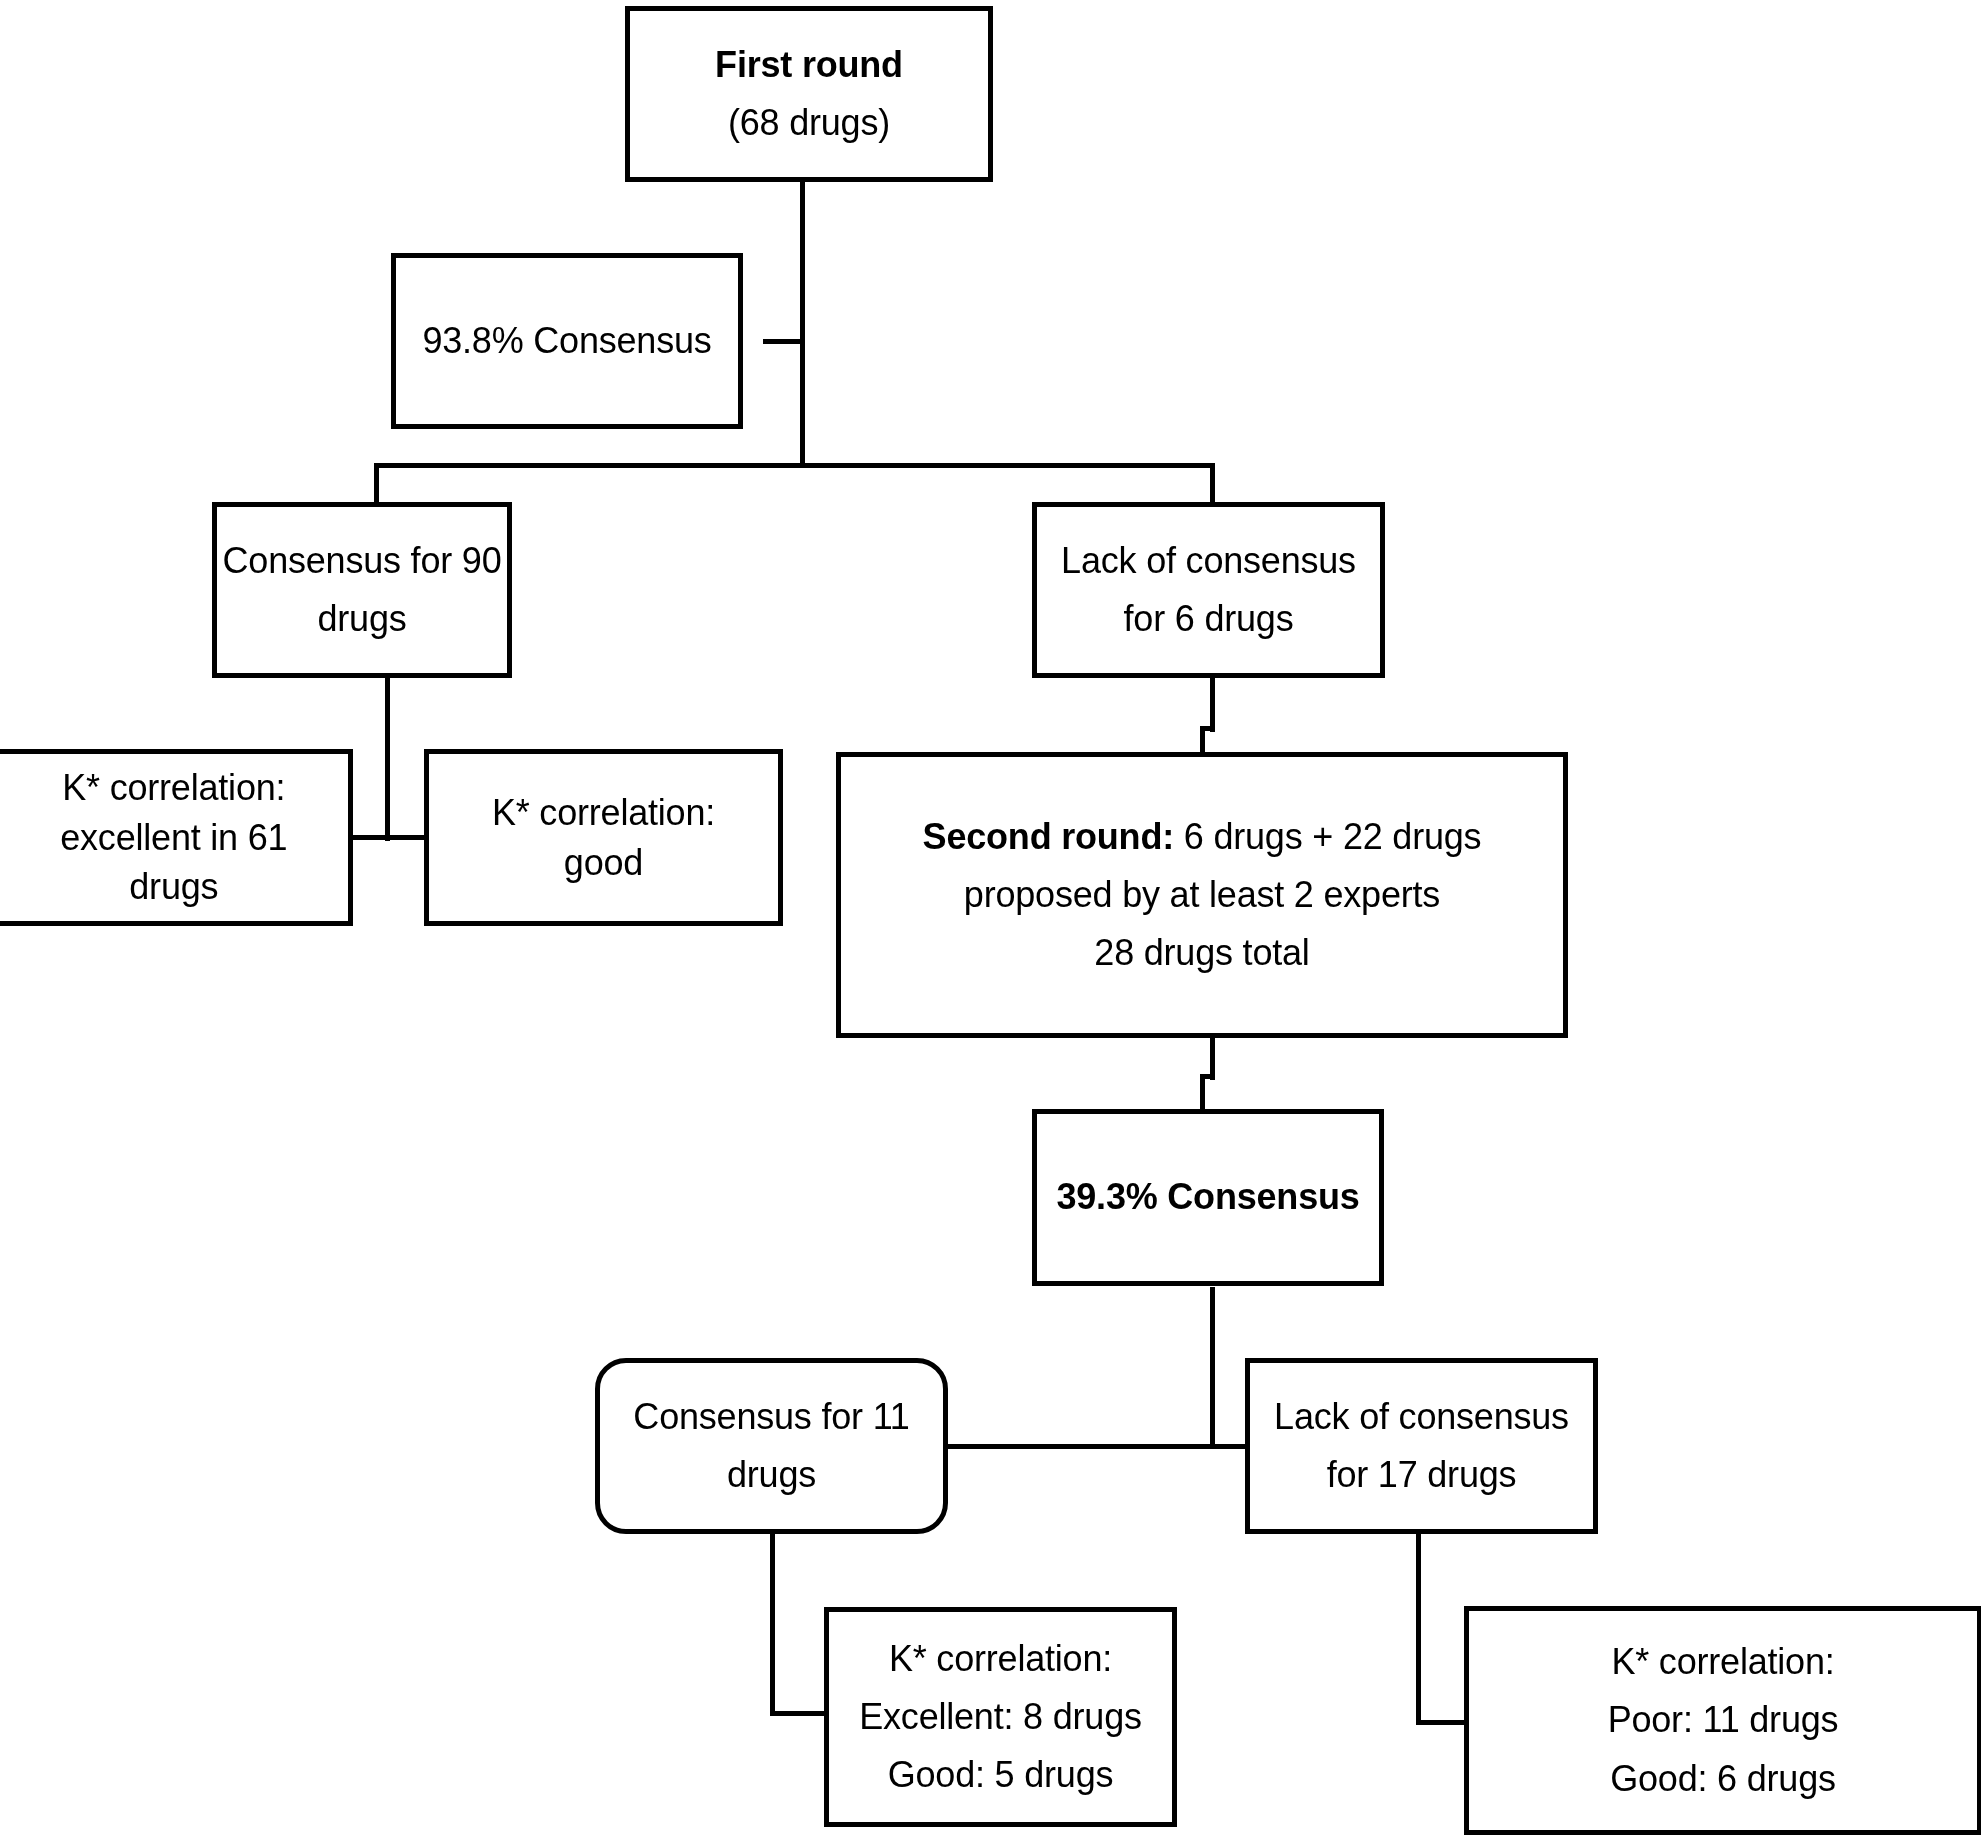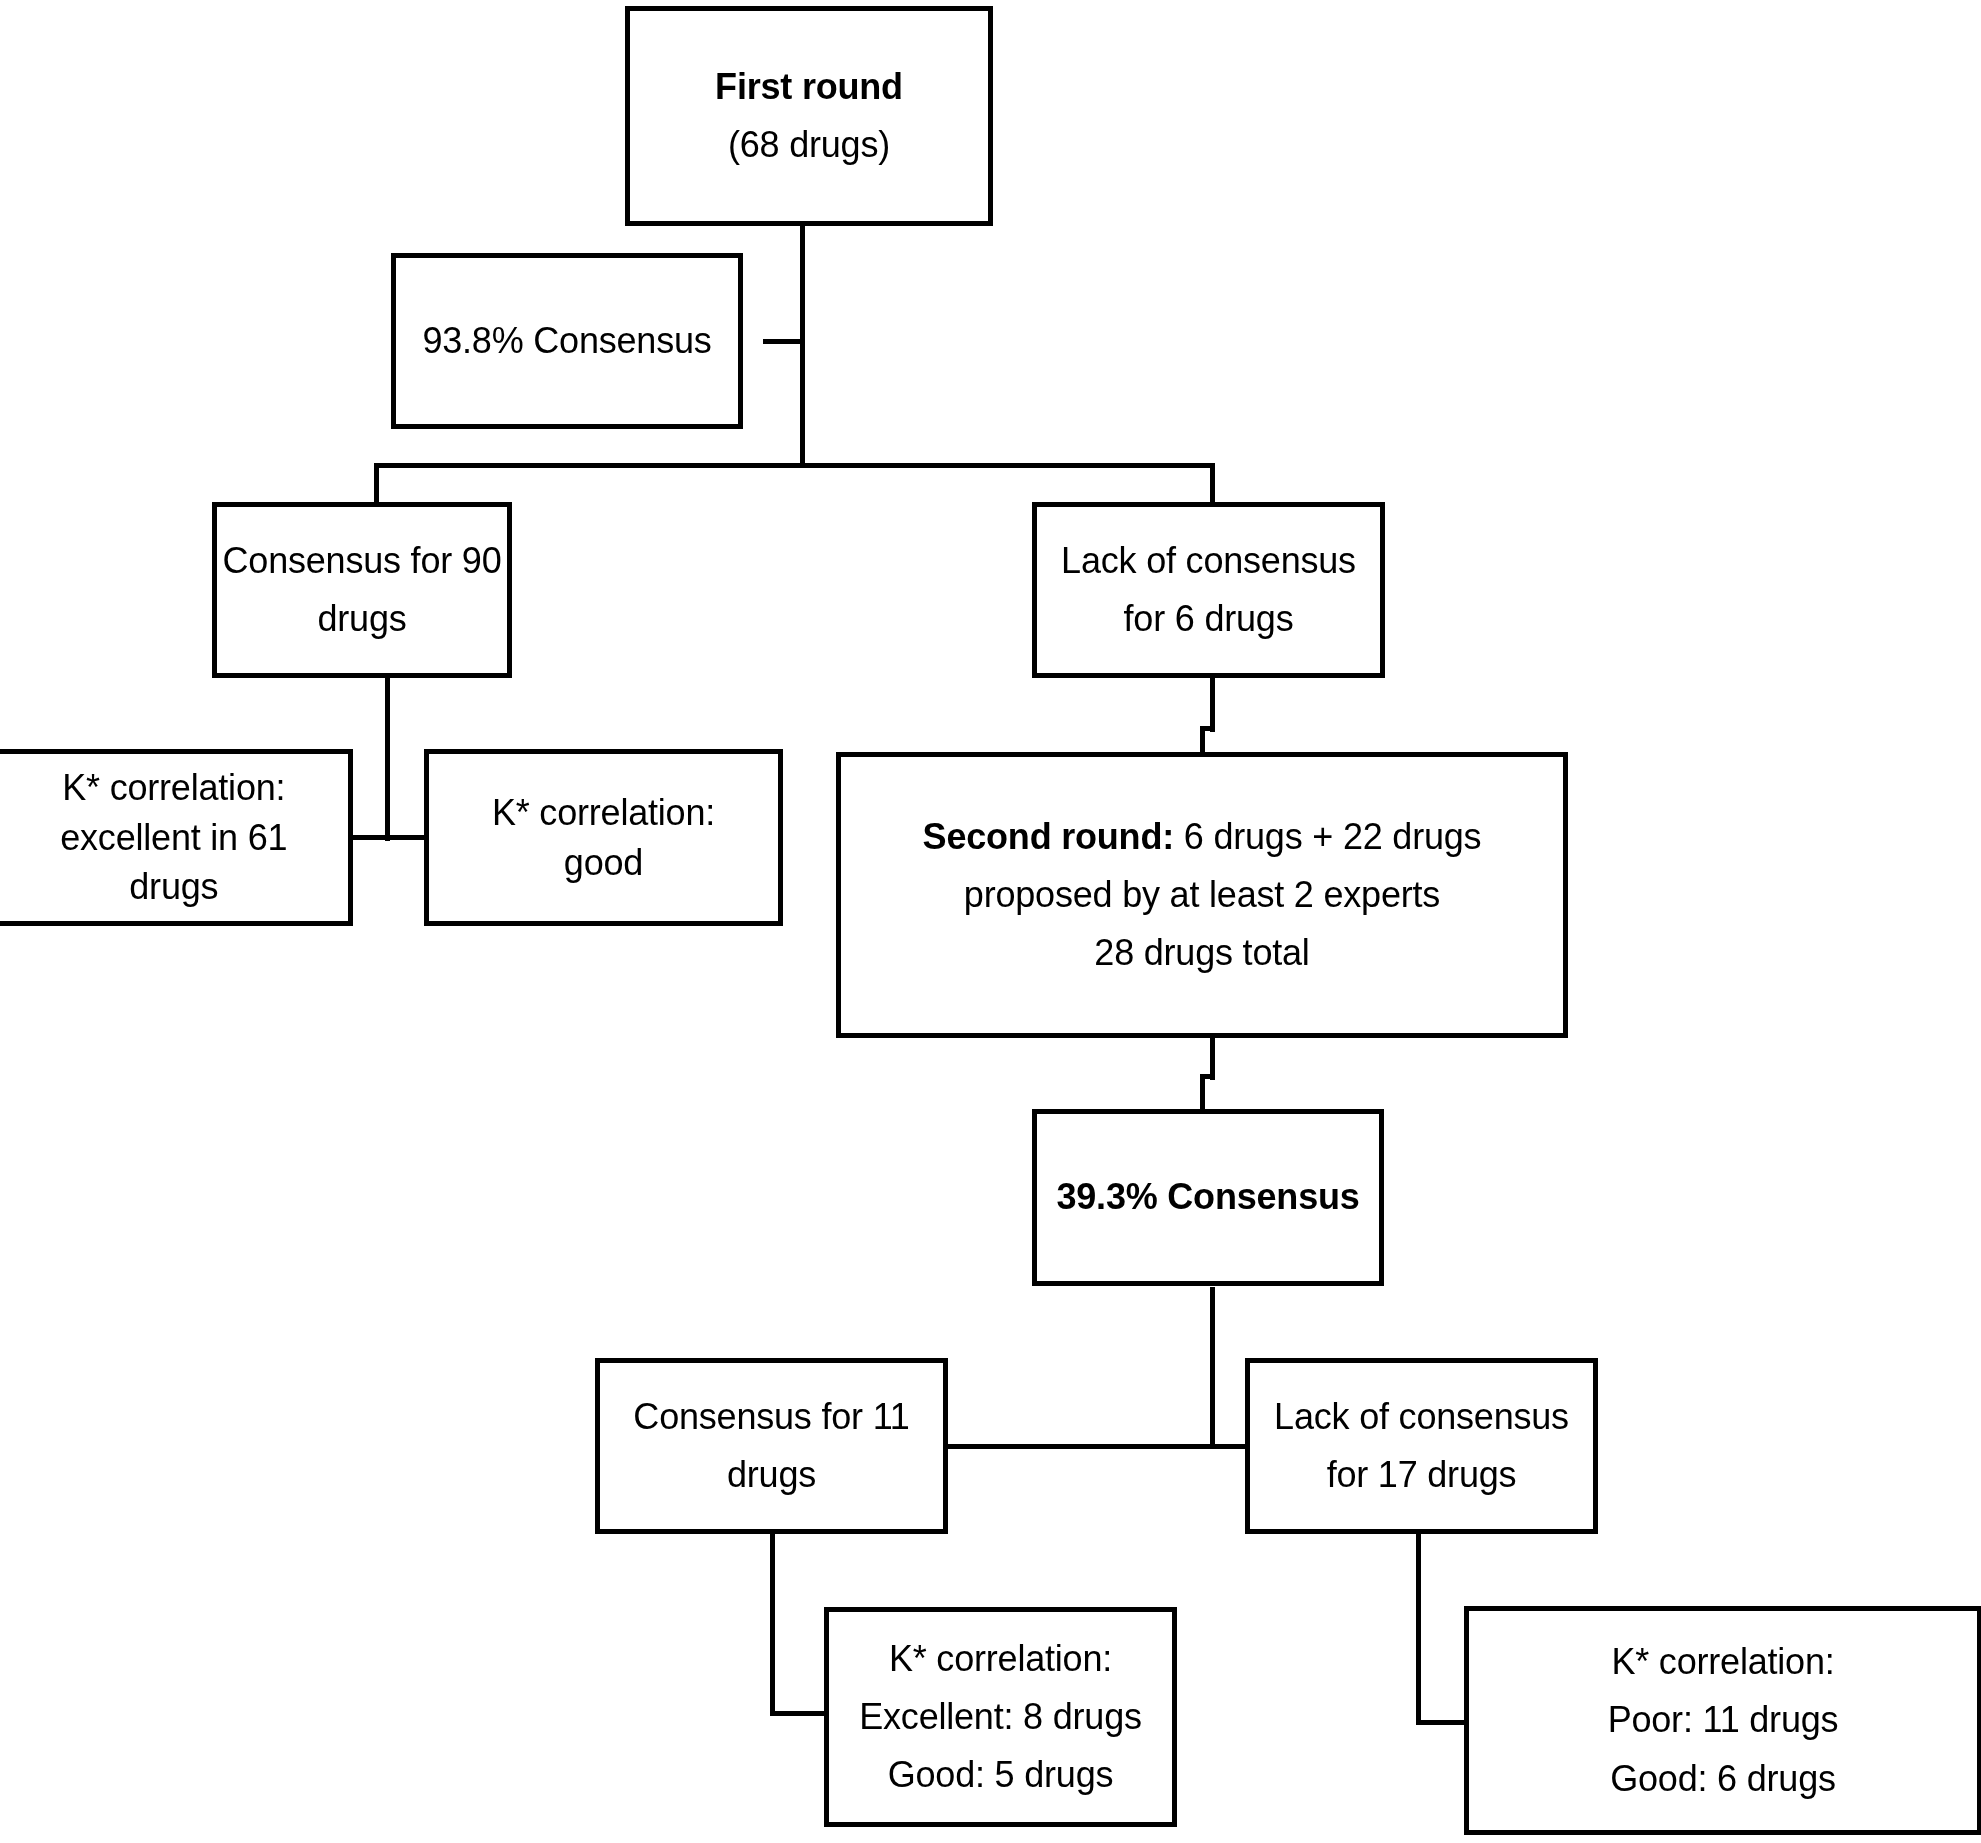--- a/index.html
+++ b/index.html
@@ -50,29 +50,29 @@
   
   .conn {
     position: absolute;
     background: #000000;
     z-index: 1;
   }
   .h { height: 5.2px; }
   .v { width: 5.2px; }
 
   
-  #node-first-round      { left: 625px;  top: 6px;    width: 368px;  height: 220px; }
+  #node-first-round      { left: 625px;  top: 6px;    width: 368px;  height: 176px; }
   #node-consensus-938    { left: 391px;  top: 253px;  width: 352px;  height: 176px; }
   #node-consensus-90     { left: 212px;  top: 502px;  width: 300px;  height: 176px; }
   #node-lack-6           { left: 1032px; top: 502px;  width: 353px;  height: 176px; }
   #node-k-excellent-85   { left: -5.2px;   top: 749px;  width: 358px;  height: 177px; }
   #node-k-good-5         { left: 424px;  top: 749px;  width: 359px;  height: 177px; }
   #node-second-round     { left: 836px;  top: 752px;  width: 732px;  height: 286px; justify-content: center; }
   #node-consensus-393    { left: 1032px; top: 1109px; width: 352px;  height: 177px; font-weight: bold; }
-  #node-consensus-11     { left: 595px;  top: 1358px; width: 353px;  height: 176px; }
+  #node-consensus-11     { left: 595px;  top: 1358px; width: 353px;  height: 176px; border-radius: 31px; }
   #node-lack-17          { left: 1245px; top: 1358px; width: 353px;  height: 176px; }
   #node-k-round2-left    { left: 824px;  top: 1607px; width: 353px;  height: 220px; }
   #node-k-round2-right   { left: 1464px; top: 1606px; width: 518px;  height: 229px; }
 </style>
 </head>
 <body>
 
 <div id="stage">
 
   <div class="conn v" style="left:800px; top:182px; height:286px;"></div>

